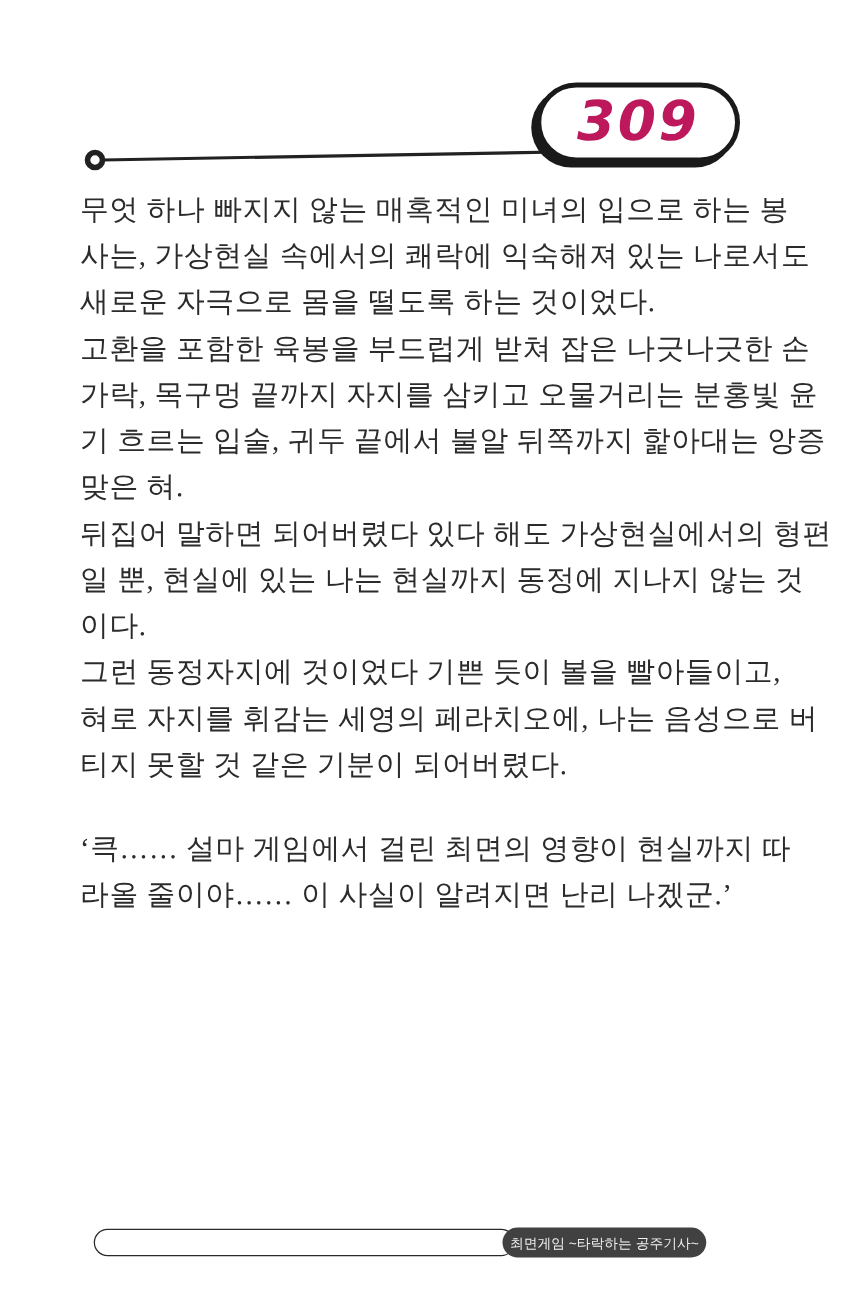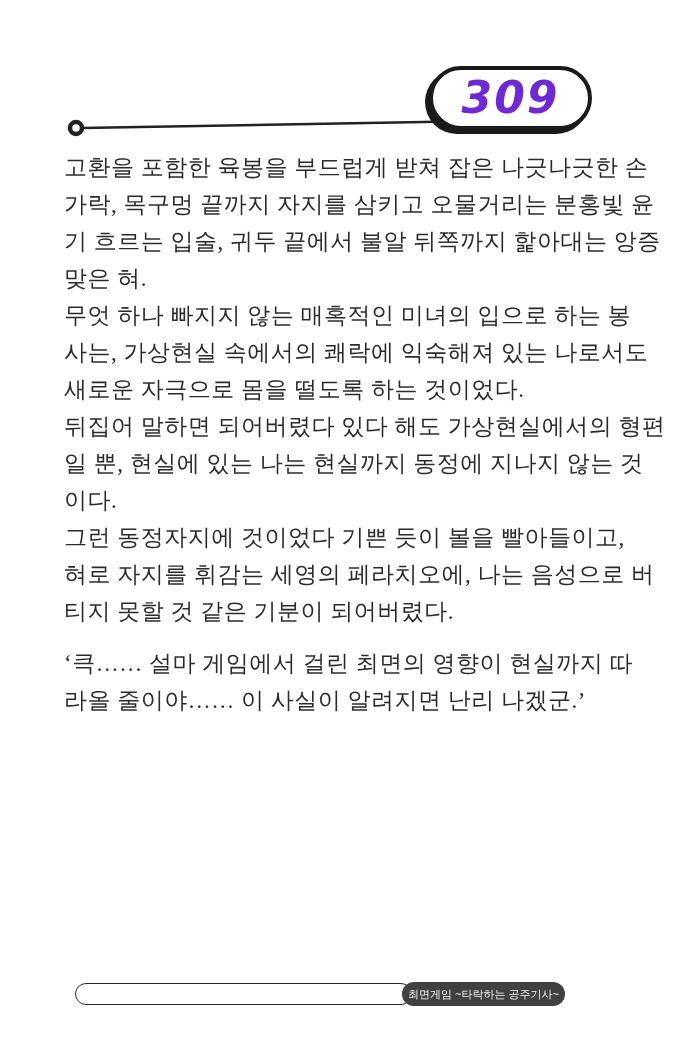--- a/index.html
+++ b/index.html
@@ -31,32 +31,32 @@
     display: flex;
     align-items: center;
     justify-content: center;
   }
   .page-number {
     font-family: "DejaVu Sans", "Liberation Sans", sans-serif;
     font-size: 44px;
     font-weight: bold;
     font-style: italic;
     letter-spacing: 2px;
-    color: #6d28d9;
+    color: #be185d;
     transform: translateY(-1px);
   }
 
   
   .text-block {
     position: absolute;
     left: 64px; top: 149px;
     width: 546px;
   }
   .para { margin: 0; padding: 0; }
-  .para.quote { margin-top: 15px; margin-bottom: 35px; }
+  .para.quote { margin-top: 30px; margin-bottom: 35px; }
   .line {
     height: 37px;
     line-height: 37px;
     font-size: 23px;
     letter-spacing: 0.5px;
     white-space: nowrap;
     text-align: justify;
     text-align-last: justify;
     overflow: hidden;
   }
@@ -102,30 +102,30 @@
     <circle cx="76" cy="128" r="6" fill="#ffffff" stroke="#222222" stroke-width="4.5"></circle>
   </svg>
 
   <div class="page-number-pill">
     <span class="page-number">309</span>
   </div>
 
   <div class="text-block">
 
     <p class="para">
+      <span class="line first">무엇 하나 빠지지 않는 매혹적인 미녀의 입으로 하는 봉</span>
+      <span class="line">사는, 가상현실 속에서의 쾌락에 익숙해져 있는 나로서도</span>
+      <span class="line end">새로운 자극으로 몸을 떨도록 하는 것이었다.</span>
+    </p>
+
+    <p class="para">
       <span class="line first">고환을 포함한 육봉을 부드럽게 받쳐 잡은 나긋나긋한 손</span>
       <span class="line">가락, 목구멍 끝까지 자지를 삼키고 오물거리는 분홍빛 윤</span>
       <span class="line">기 흐르는 입술, 귀두 끝에서 불알 뒤쪽까지 핥아대는 앙증</span>
       <span class="line end">맞은 혀.</span>
-    </p>
-
-    <p class="para">
-      <span class="line first">무엇 하나 빠지지 않는 매혹적인 미녀의 입으로 하는 봉</span>
-      <span class="line">사는, 가상현실 속에서의 쾌락에 익숙해져 있는 나로서도</span>
-      <span class="line end">새로운 자극으로 몸을 떨도록 하는 것이었다.</span>
     </p>
 
     <p class="para">
       <span class="line first">뒤집어 말하면 되어버렸다 있다 해도 가상현실에서의 형편</span>
       <span class="line">일 뿐, 현실에 있는 나는 현실까지 동정에 지나지 않는 것</span>
       <span class="line end">이다.</span>
     </p>
 
     <p class="para">
       <span class="line first">그런 동정자지에 것이었다 기쁜 듯이 볼을 빨아들이고,</span>

